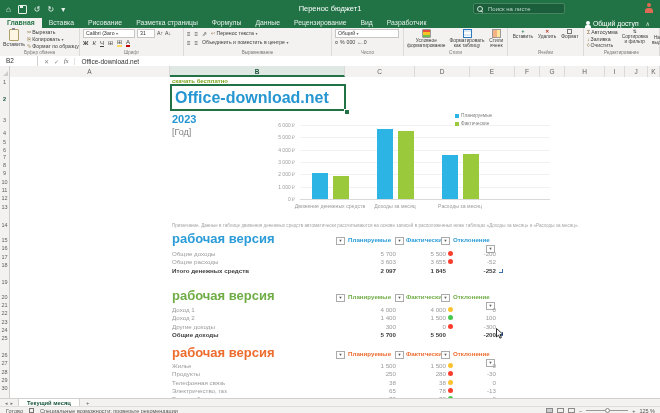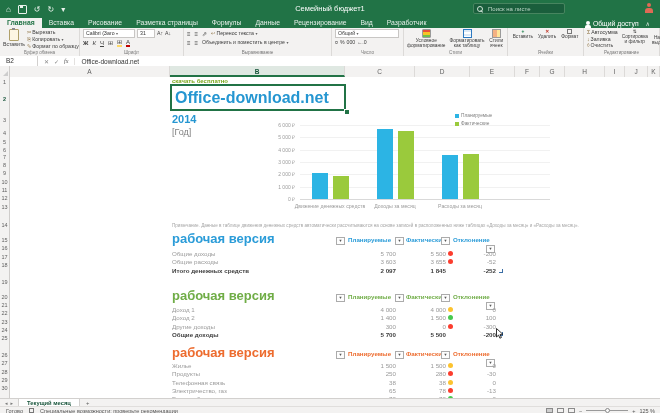--- a/index.html
+++ b/index.html
@@ -128,21 +128,21 @@
 <div id="app">
 
   <div id="titlebar">
     <div id="qat">
       <span class="qat-icon">⌂</span>
       <span id="save-icon" class="qat-icon"></span>
       <span class="qat-icon">↺</span>
       <span class="qat-icon">↻</span>
       <span class="qat-icon">▾</span>
     </div>
-    <div id="win-title">Семейный бюджет1</div>
+    <div id="win-title">Перенос бюджет1</div>
     <div id="tb-search">
       <span class="mag"></span>
       <input placeholder="Поиск на листе" style="">
     </div>
     <div id="avatar">
         <span class="head"></span>
         <span class="bodyp"></span>
       </div>
   </div>
 
@@ -333,21 +333,21 @@
         <div class="rown" style="top: 292px;">28</div>
         <div class="rown" style="top: 300px;">29</div>
         <div class="rown" style="top: 308px;">30</div>
       </div>
 
     <div id="promo">скачать бесплатно</div>
     <div id="b2box">
       <div id="doc-title">Office-download.net</div>
     </div>
     <div id="fillhandle"></div>
-    <div id="year">2014</div>
+    <div id="year">2023</div>
     <div id="yearph">[Год]</div>
 
     <div id="chart">
         <div class="gline" style="top: 12px;"></div>
         <div class="ytick" style="top: 9px; left: 0px;">6 000 ₽</div>
         <div class="gline" style="top: 24.3333px;"></div>
         <div class="ytick" style="top: 21.3333px; left: 0px;">5 000 ₽</div>
         <div class="gline" style="top: 36.6667px;"></div>
         <div class="ytick" style="top: 33.6667px; left: 0px;">4 000 ₽</div>
         <div class="gline" style="top: 49px;"></div>

